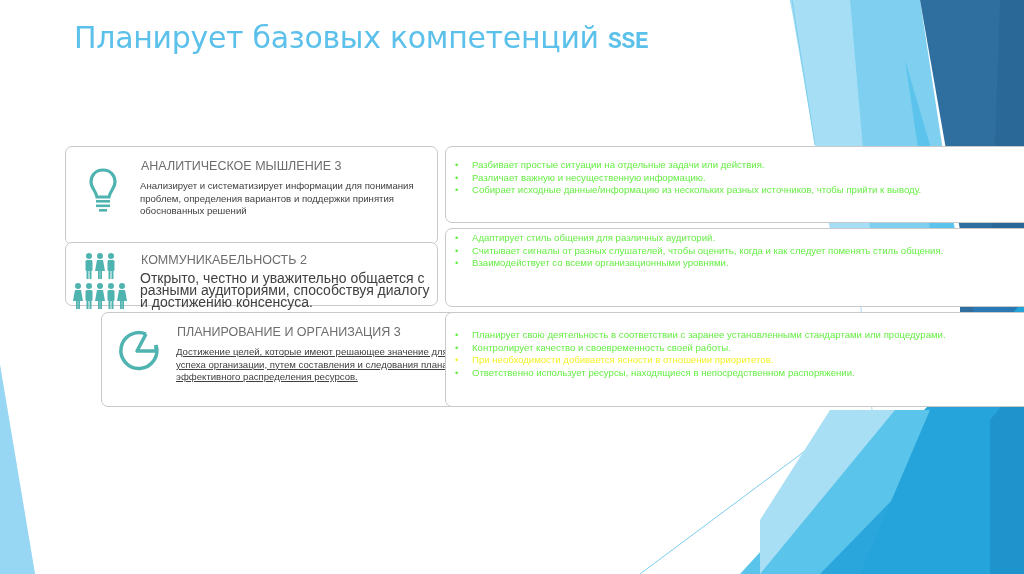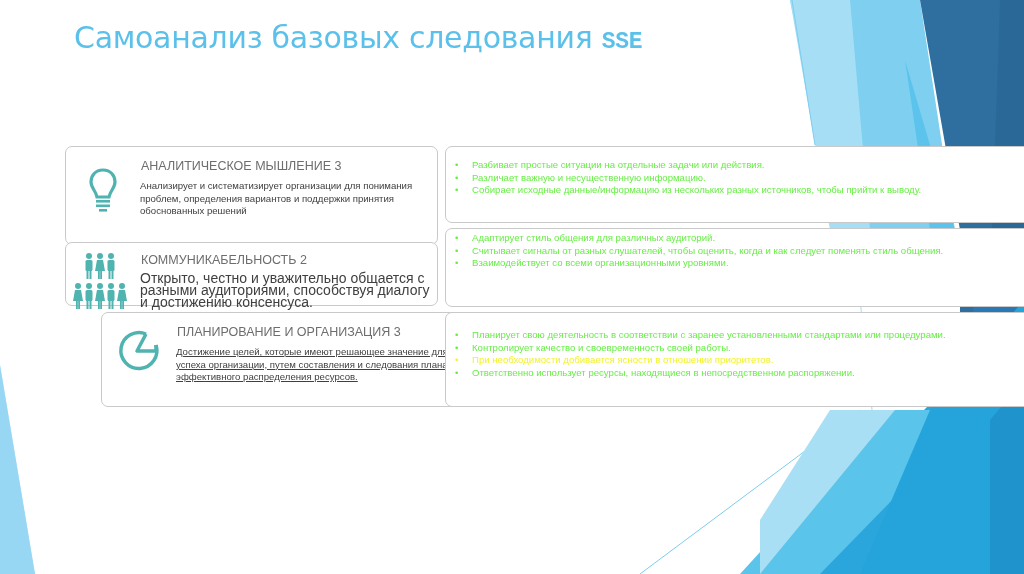--- a/index.html
+++ b/index.html
@@ -39,32 +39,32 @@
 
   <polygon points="1024,310 1024,574 760,574" fill="#2aa6dc"></polygon>
   <polygon points="980,230 1024,230 1024,330 960,470" fill="#2a78b4"></polygon>
   <polygon points="890,410 980,410 820,574 740,574" fill="#5bc4ea"></polygon>
   <polygon points="830,410 895,410 760,574 760,520" fill="#a9dff4"></polygon>
   <polygon points="930,410 1024,300 1024,574 860,574" fill="#25a4dc"></polygon>
   <polygon points="990,420 1024,380 1024,574 990,574" fill="#1f93cc"></polygon>
 </svg>
 
 <div class="title">
-  <span>Самоанализ базовых следования </span><span class="sse">SSE</span>
+  <span>Планирует базовых компетенций </span><span class="sse">SSE</span>
 </div>
 
 <div class="card left" style="top:146px;height:99px;">
   <svg class="icon" style="left:22px;top:20px;" width="30" height="46" viewBox="0 0 30 46">
     <path d="M15 3 C7 3 3 9 3 15 C3 21 8 24 9 30 L21 30 C22 24 27 21 27 15 C27 9 23 3 15 3 Z" fill="none" stroke="#4fb3b0" stroke-width="3.2"></path>
     <rect x="8" y="33" width="14" height="2.6" fill="#4fb3b0"></rect>
     <rect x="8" y="37.5" width="14" height="2.6" fill="#4fb3b0"></rect>
     <rect x="11" y="42" width="8" height="2.6" fill="#4fb3b0"></rect>
   </svg>
   <div class="ctitle" style="top:12px;">АНАЛИТИЧЕСКОЕ МЫШЛЕНИЕ 3</div>
-  <div class="cdesc" style="top:33px;">Анализирует и систематизирует организации для понимания проблем, определения вариантов и поддержки принятия обоснованных решений</div>
+  <div class="cdesc" style="top:33px;">Анализирует и систематизирует информации для понимания проблем, определения вариантов и поддержки принятия обоснованных решений</div>
 </div>
 <div class="card right" style="top:146px;height:77px;">
   <ul class="b" style="top:12px;">
     <li class="g">Разбивает простые ситуации на отдельные задачи или действия.</li>
     <li class="g">Различает важную и несущественную информацию.</li>
     <li class="g">Собирает исходные данные/информацию из нескольких разных источников, чтобы прийти к выводу.</li>
   </ul>
 </div>
 
 <div class="card left" style="top:242px;height:64px;">

